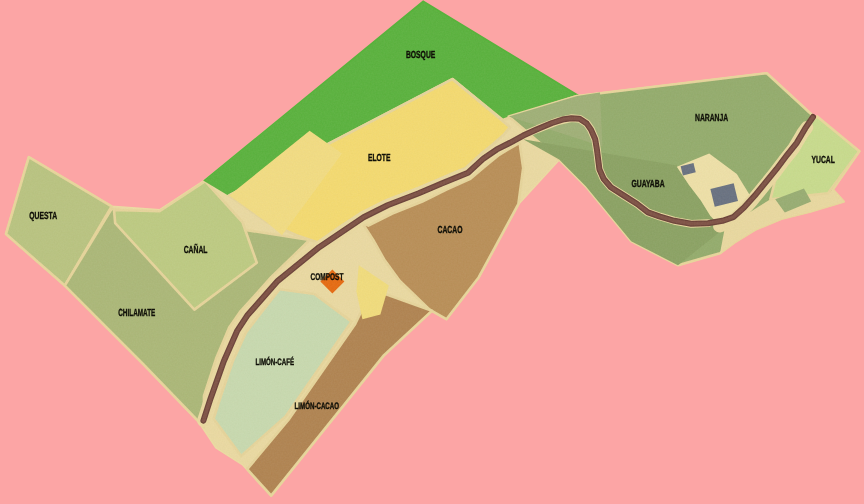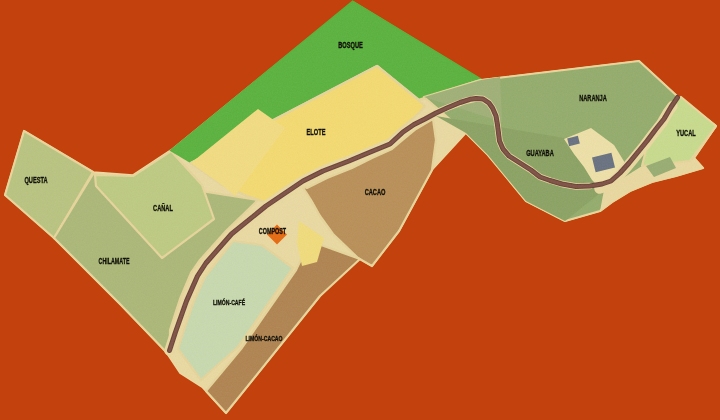--- a/index.html
+++ b/index.html
@@ -1,16 +1,16 @@
 <!DOCTYPE html>
 <html><head>
 <meta charset="utf-8">
 <style>
   html,body{margin:0;padding:0;background:#ffffff;}
-  #stage{position:relative;width:720px;height:420px;background:#c2410c;overflow:hidden;
+  #stage{position:relative;width:720px;height:420px;background:#fca5a5;overflow:hidden;
     font-family:"Liberation Sans", sans-serif;}
 </style>
 </head>
 <body>
 <div id="stage">
 <svg width="720" height="420" viewBox="0 0 720 420">
 <defs>
   <filter id="speck" x="0" y="0" width="720" height="420" filterUnits="userSpaceOnUse">
     <feTurbulence type="fractalNoise" baseFrequency="0.9" numOctaves="2" seed="7" result="n"></feTurbulence>
     <feColorMatrix in="n" type="matrix" values="0 0 0 0 0.25  0 0 0 0 0.2  0 0 0 0 0.1  0 0 0 0.5 0"></feColorMatrix>

